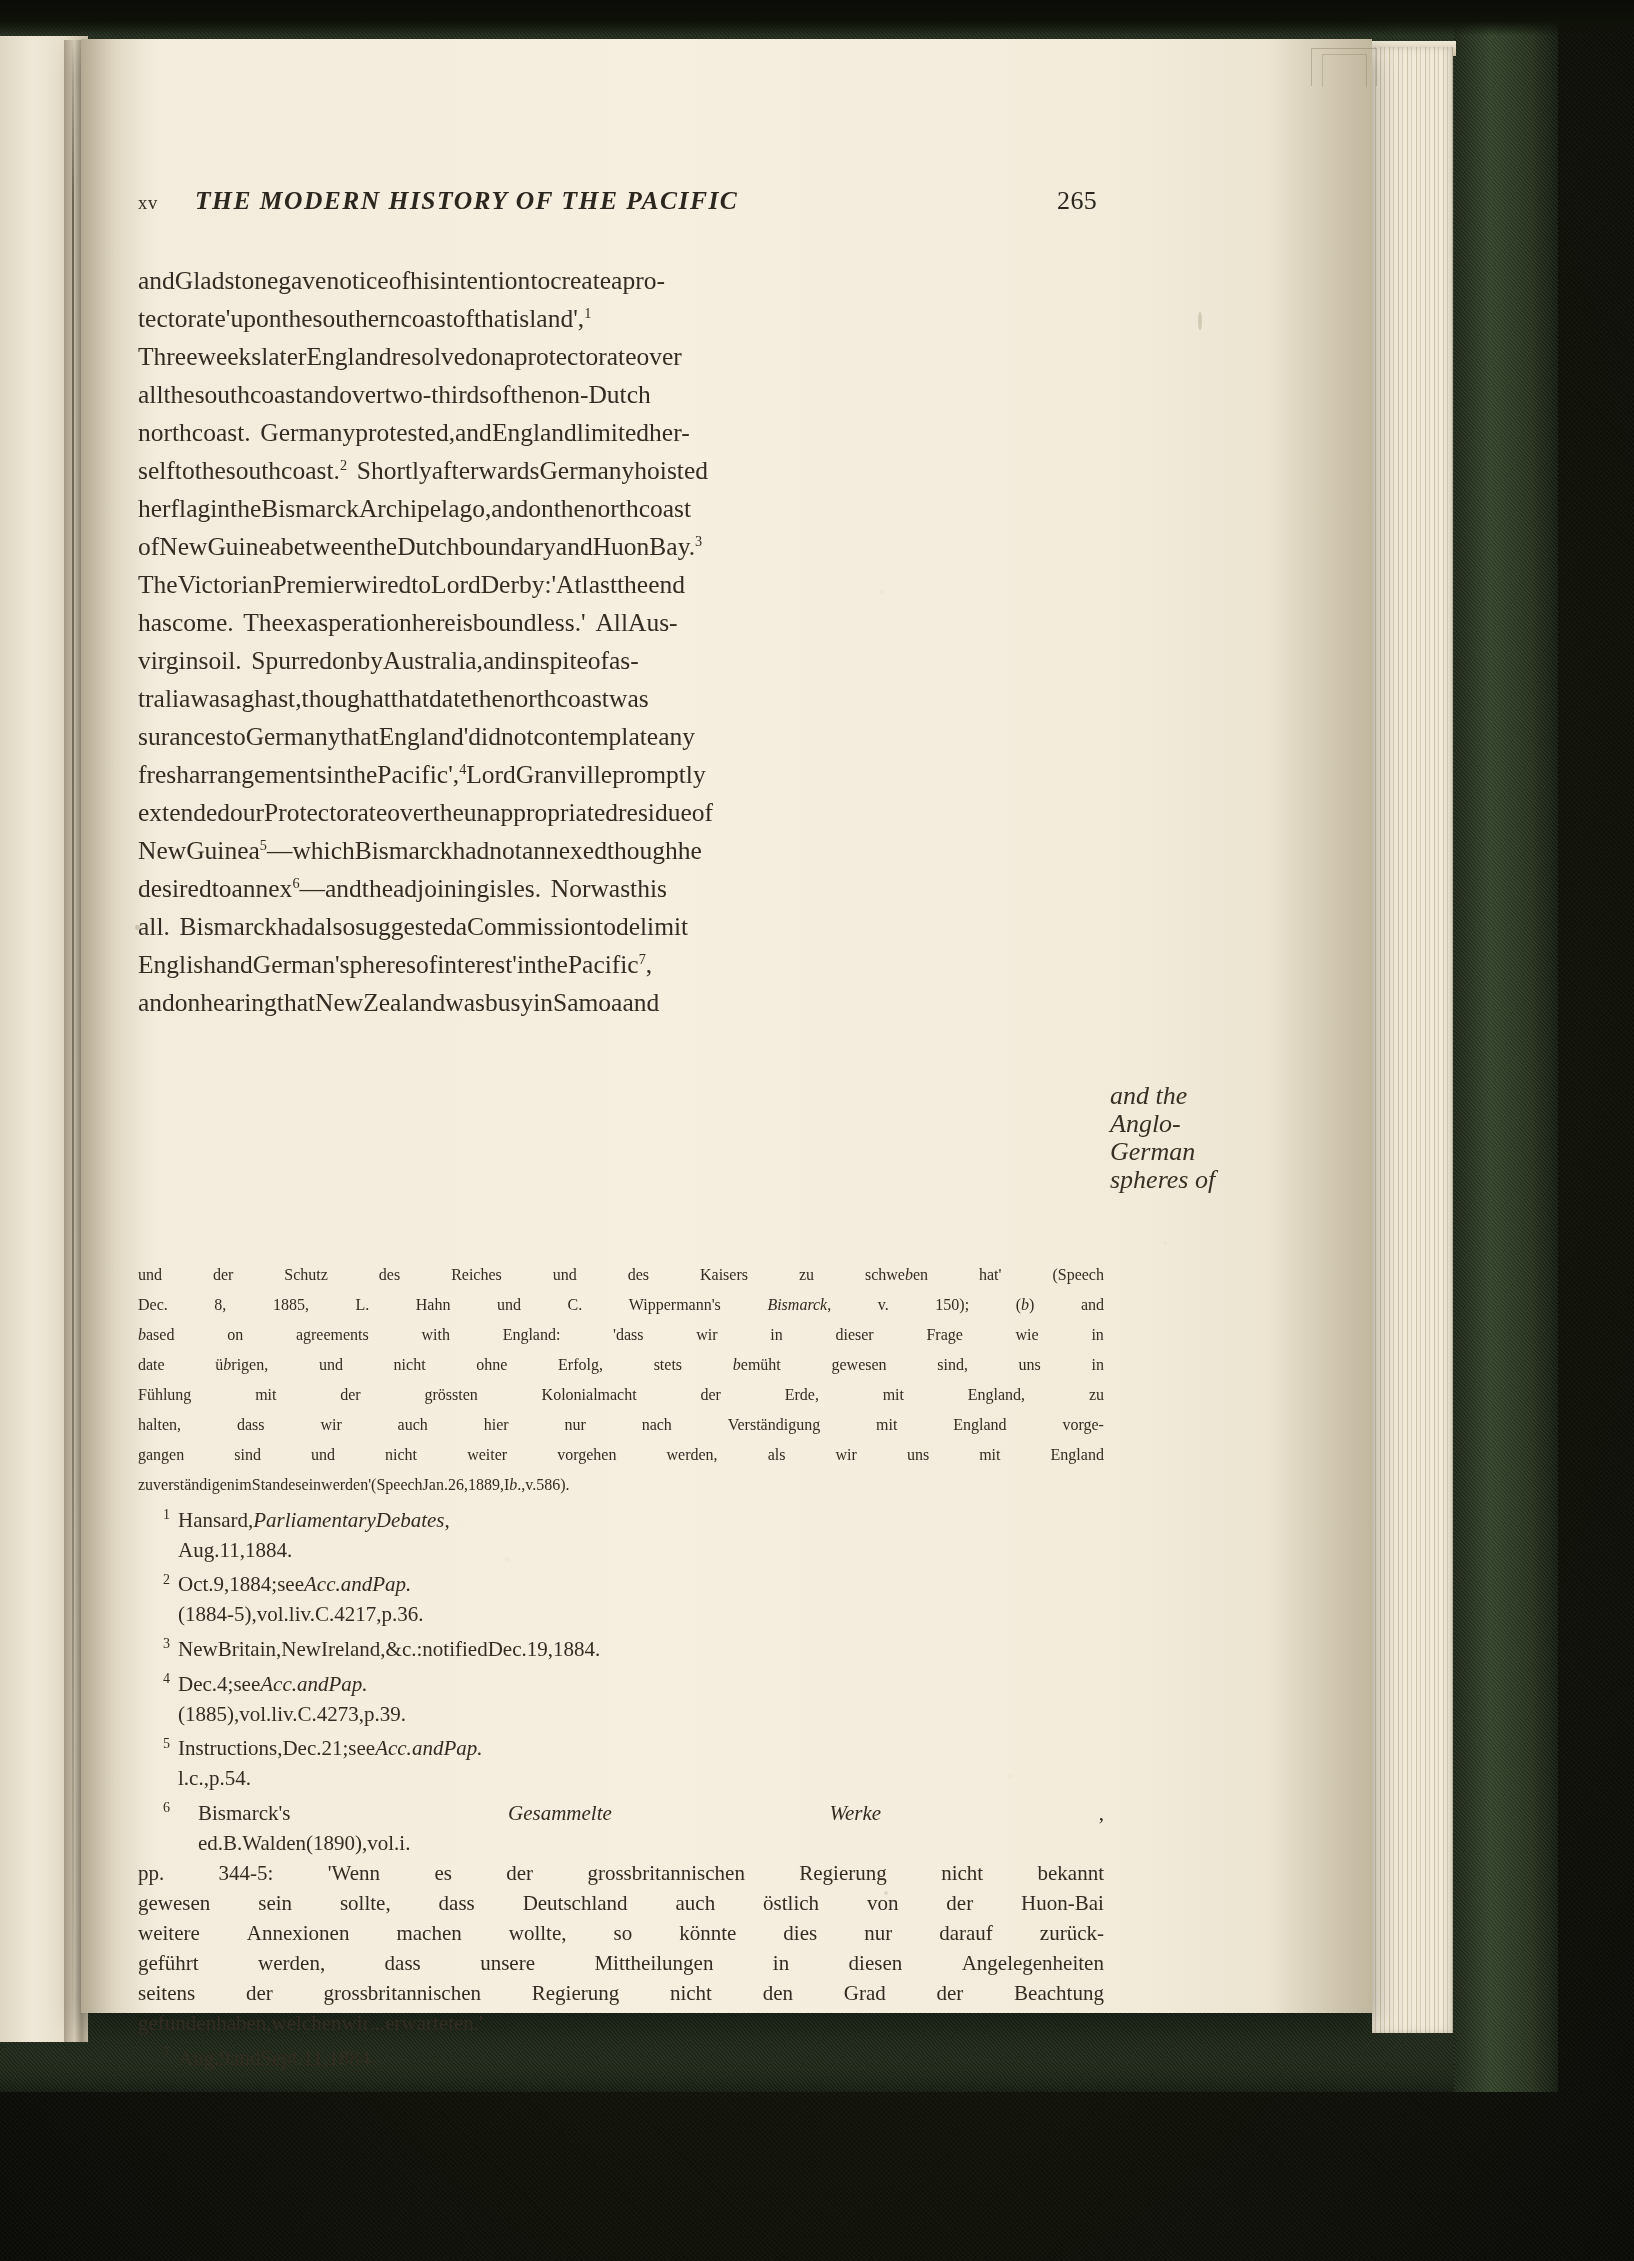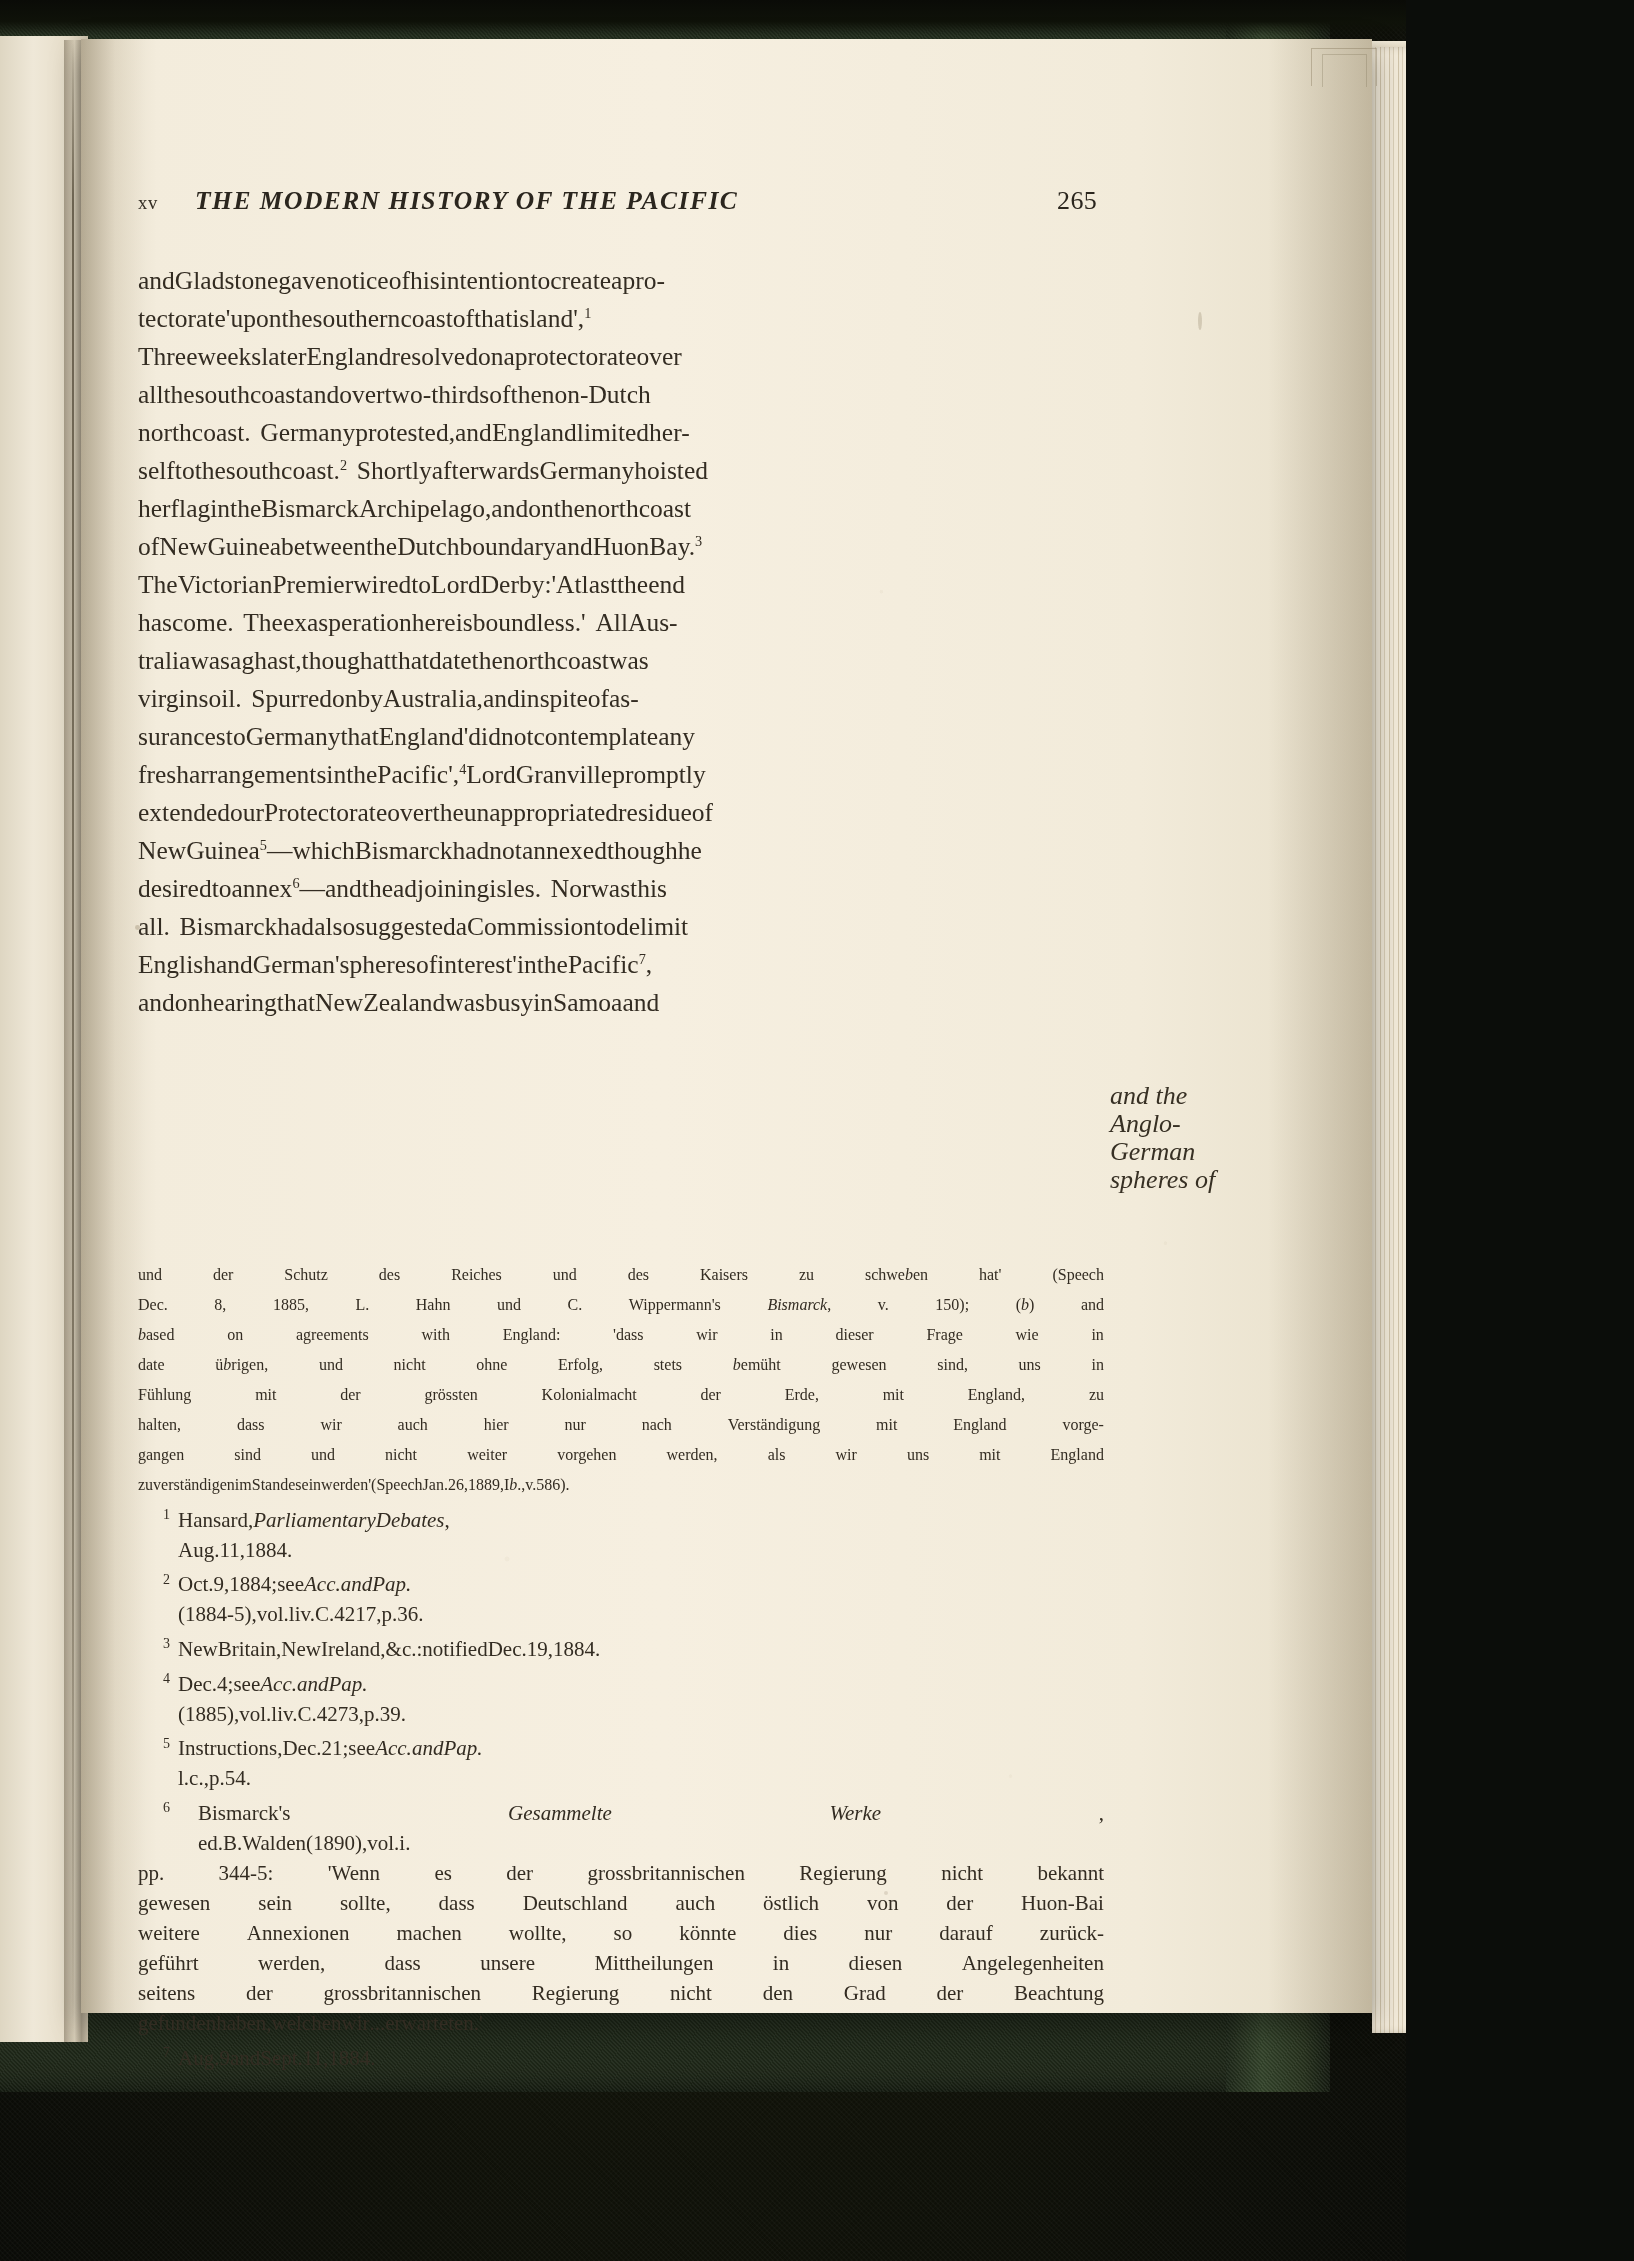--- a/index.html
+++ b/index.html
@@ -2,21 +2,21 @@
 <html style="font-size:11px"><head>
 <meta charset="utf-8">
 <title>The Modern History of the Pacific — page 265</title>
 <style>
   html,body{margin:0;padding:0;background:#0b0d0a;}
   body{font-family:"Liberation Serif",serif;}
 
   
   .photo{
     position:relative;
-    width:1406px;height:2261px;
+    width:1634px;height:2261px;
     overflow:hidden;
     background:#86efac;
   }
 
   
   .board-bg{
     position:absolute;inset:0;
     background:
       radial-gradient(ellipse at 50% 40%, #1d2019 0%, #111309 55%, #0a0b07 100%);
   }
@@ -266,22 +266,22 @@
           <span class="ln"><span>and</span><span>Gladstone</span><span>gave</span><span>notice</span><span>of</span><span>his</span><span>intention</span><span>to</span><span>create</span><span>a</span><span>pro-</span></span>
           <span class="ln"><span>tectorate</span><span>'upon</span><span>the</span><span>southern</span><span>coast</span><span>of</span><span>that</span><span>island',<sup>1</sup></span></span>
           <span class="ln"><span>Three</span><span>weeks</span><span>later</span><span>England</span><span>resolved</span><span>on</span><span>a</span><span>protectorate</span><span>over</span></span>
           <span class="ln"><span>all</span><span>the</span><span>south</span><span>coast</span><span>and</span><span>over</span><span>two-thirds</span><span>of</span><span>the</span><span>non-Dutch</span></span>
           <span class="ln"><span>north</span><span>coast.</span><span style="width:9.7px"></span><span>Germany</span><span>protested,</span><span>and</span><span>England</span><span>limited</span><span>her-</span></span>
           <span class="ln"><span>self</span><span>to</span><span>the</span><span>south</span><span>coast.<sup>2</sup></span><span style="width:9.7px"></span><span>Shortly</span><span>afterwards</span><span>Germany</span><span>hoisted</span></span>
           <span class="ln"><span>her</span><span>flag</span><span>in</span><span>the</span><span>Bismarck</span><span>Archipelago,</span><span>and</span><span>on</span><span>the</span><span>north</span><span>coast</span></span>
           <span class="ln"><span>of</span><span>New</span><span>Guinea</span><span>between</span><span>the</span><span>Dutch</span><span>boundary</span><span>and</span><span>Huon</span><span>Bay.<sup>3</sup></span></span>
           <span class="ln"><span>The</span><span>Victorian</span><span>Premier</span><span>wired</span><span>to</span><span>Lord</span><span>Derby:</span><span>'At</span><span>last</span><span>the</span><span>end</span></span>
           <span class="ln"><span>has</span><span>come.</span><span style="width:9.7px"></span><span>The</span><span>exasperation</span><span>here</span><span>is</span><span>boundless.'</span><span style="width:9.7px"></span><span>All</span><span>Aus-</span></span>
+          <span class="ln"><span>virgin</span><span>soil.</span><span style="width:9.7px"></span><span>Spurred</span><span>on</span><span>by</span><span>Australia,</span><span>and</span><span>in</span><span>spite</span><span>of</span><span>as-</span></span>
           <span class="ln"><span>tralia</span><span>was</span><span>aghast,</span><span>though</span><span>at</span><span>that</span><span>date</span><span>the</span><span>north</span><span>coast</span><span>was</span></span>
-          <span class="ln"><span>virgin</span><span>soil.</span><span style="width:9.7px"></span><span>Spurred</span><span>on</span><span>by</span><span>Australia,</span><span>and</span><span>in</span><span>spite</span><span>of</span><span>as-</span></span>
           <span class="ln"><span>surances</span><span>to</span><span>Germany</span><span>that</span><span>England</span><span>'did</span><span>not</span><span>contemplate</span><span>any</span></span>
           <span class="ln"><span>fresh</span><span>arrangements</span><span>in</span><span>the</span><span>Pacific</span><span>',<sup>4</sup></span><span>Lord</span><span>Granville</span><span>promptly</span></span>
           <span class="ln"><span>extended</span><span>our</span><span>Protectorate</span><span>over</span><span>the</span><span>unappropriated</span><span>residue</span><span>of</span></span>
           <span class="ln"><span>New</span><span>Guinea</span><span><sup>5</sup>—which</span><span>Bismarck</span><span>had</span><span>not</span><span>annexed</span><span>though</span><span>he</span></span>
           <span class="ln"><span>desired</span><span>to</span><span>annex</span><span><sup>6</sup>—and</span><span>the</span><span>adjoining</span><span>isles.</span><span style="width:9.7px"></span><span>Nor</span><span>was</span><span>this</span></span>
           <span class="ln"><span>all.</span><span style="width:9.7px"></span><span>Bismarck</span><span>had</span><span>also</span><span>suggested</span><span>a</span><span>Commission</span><span>to</span><span>delimit</span></span>
           <span class="ln"><span>English</span><span>and</span><span>German</span><span>'spheres</span><span>of</span><span>interest'</span><span>in</span><span>the</span><span>Pacific</span><span><sup>7</sup>,</span></span>
           <span class="ln last"><span>and</span><span>on</span><span>hearing</span><span>that</span><span>New</span><span>Zealand</span><span>was</span><span>busy</span><span>in</span><span>Samoa</span><span>and</span></span>
         </p>
     </div>

